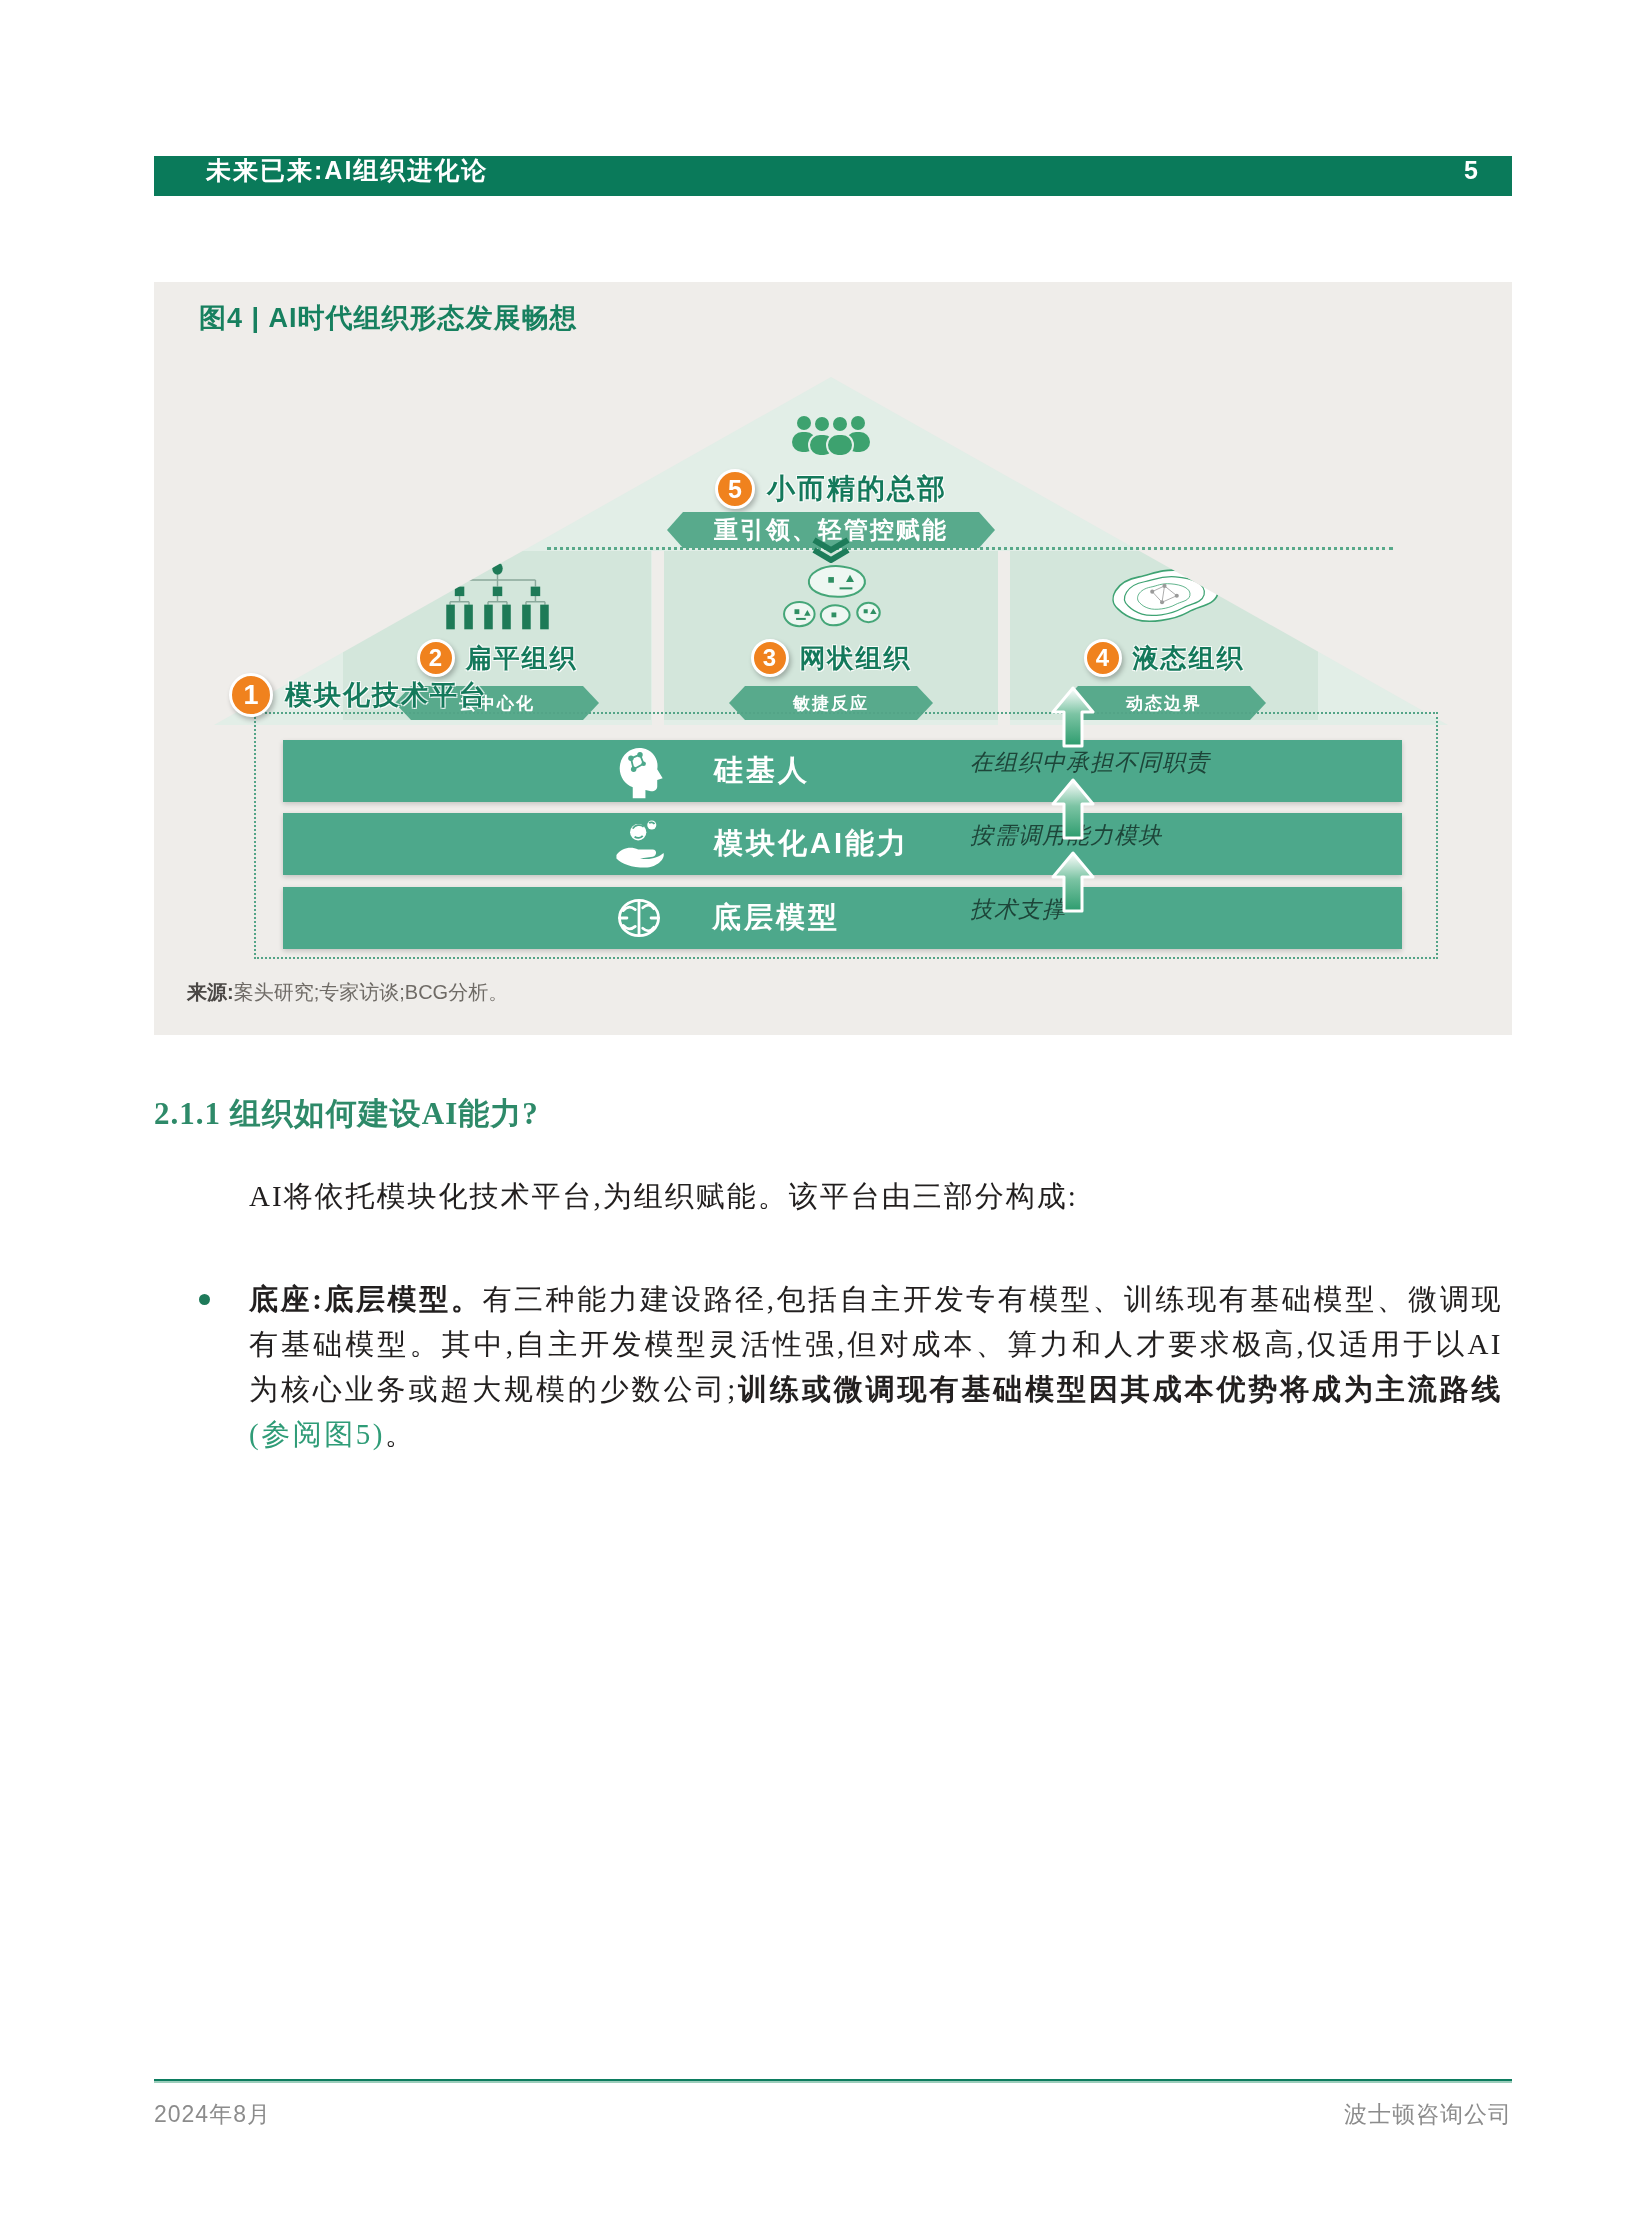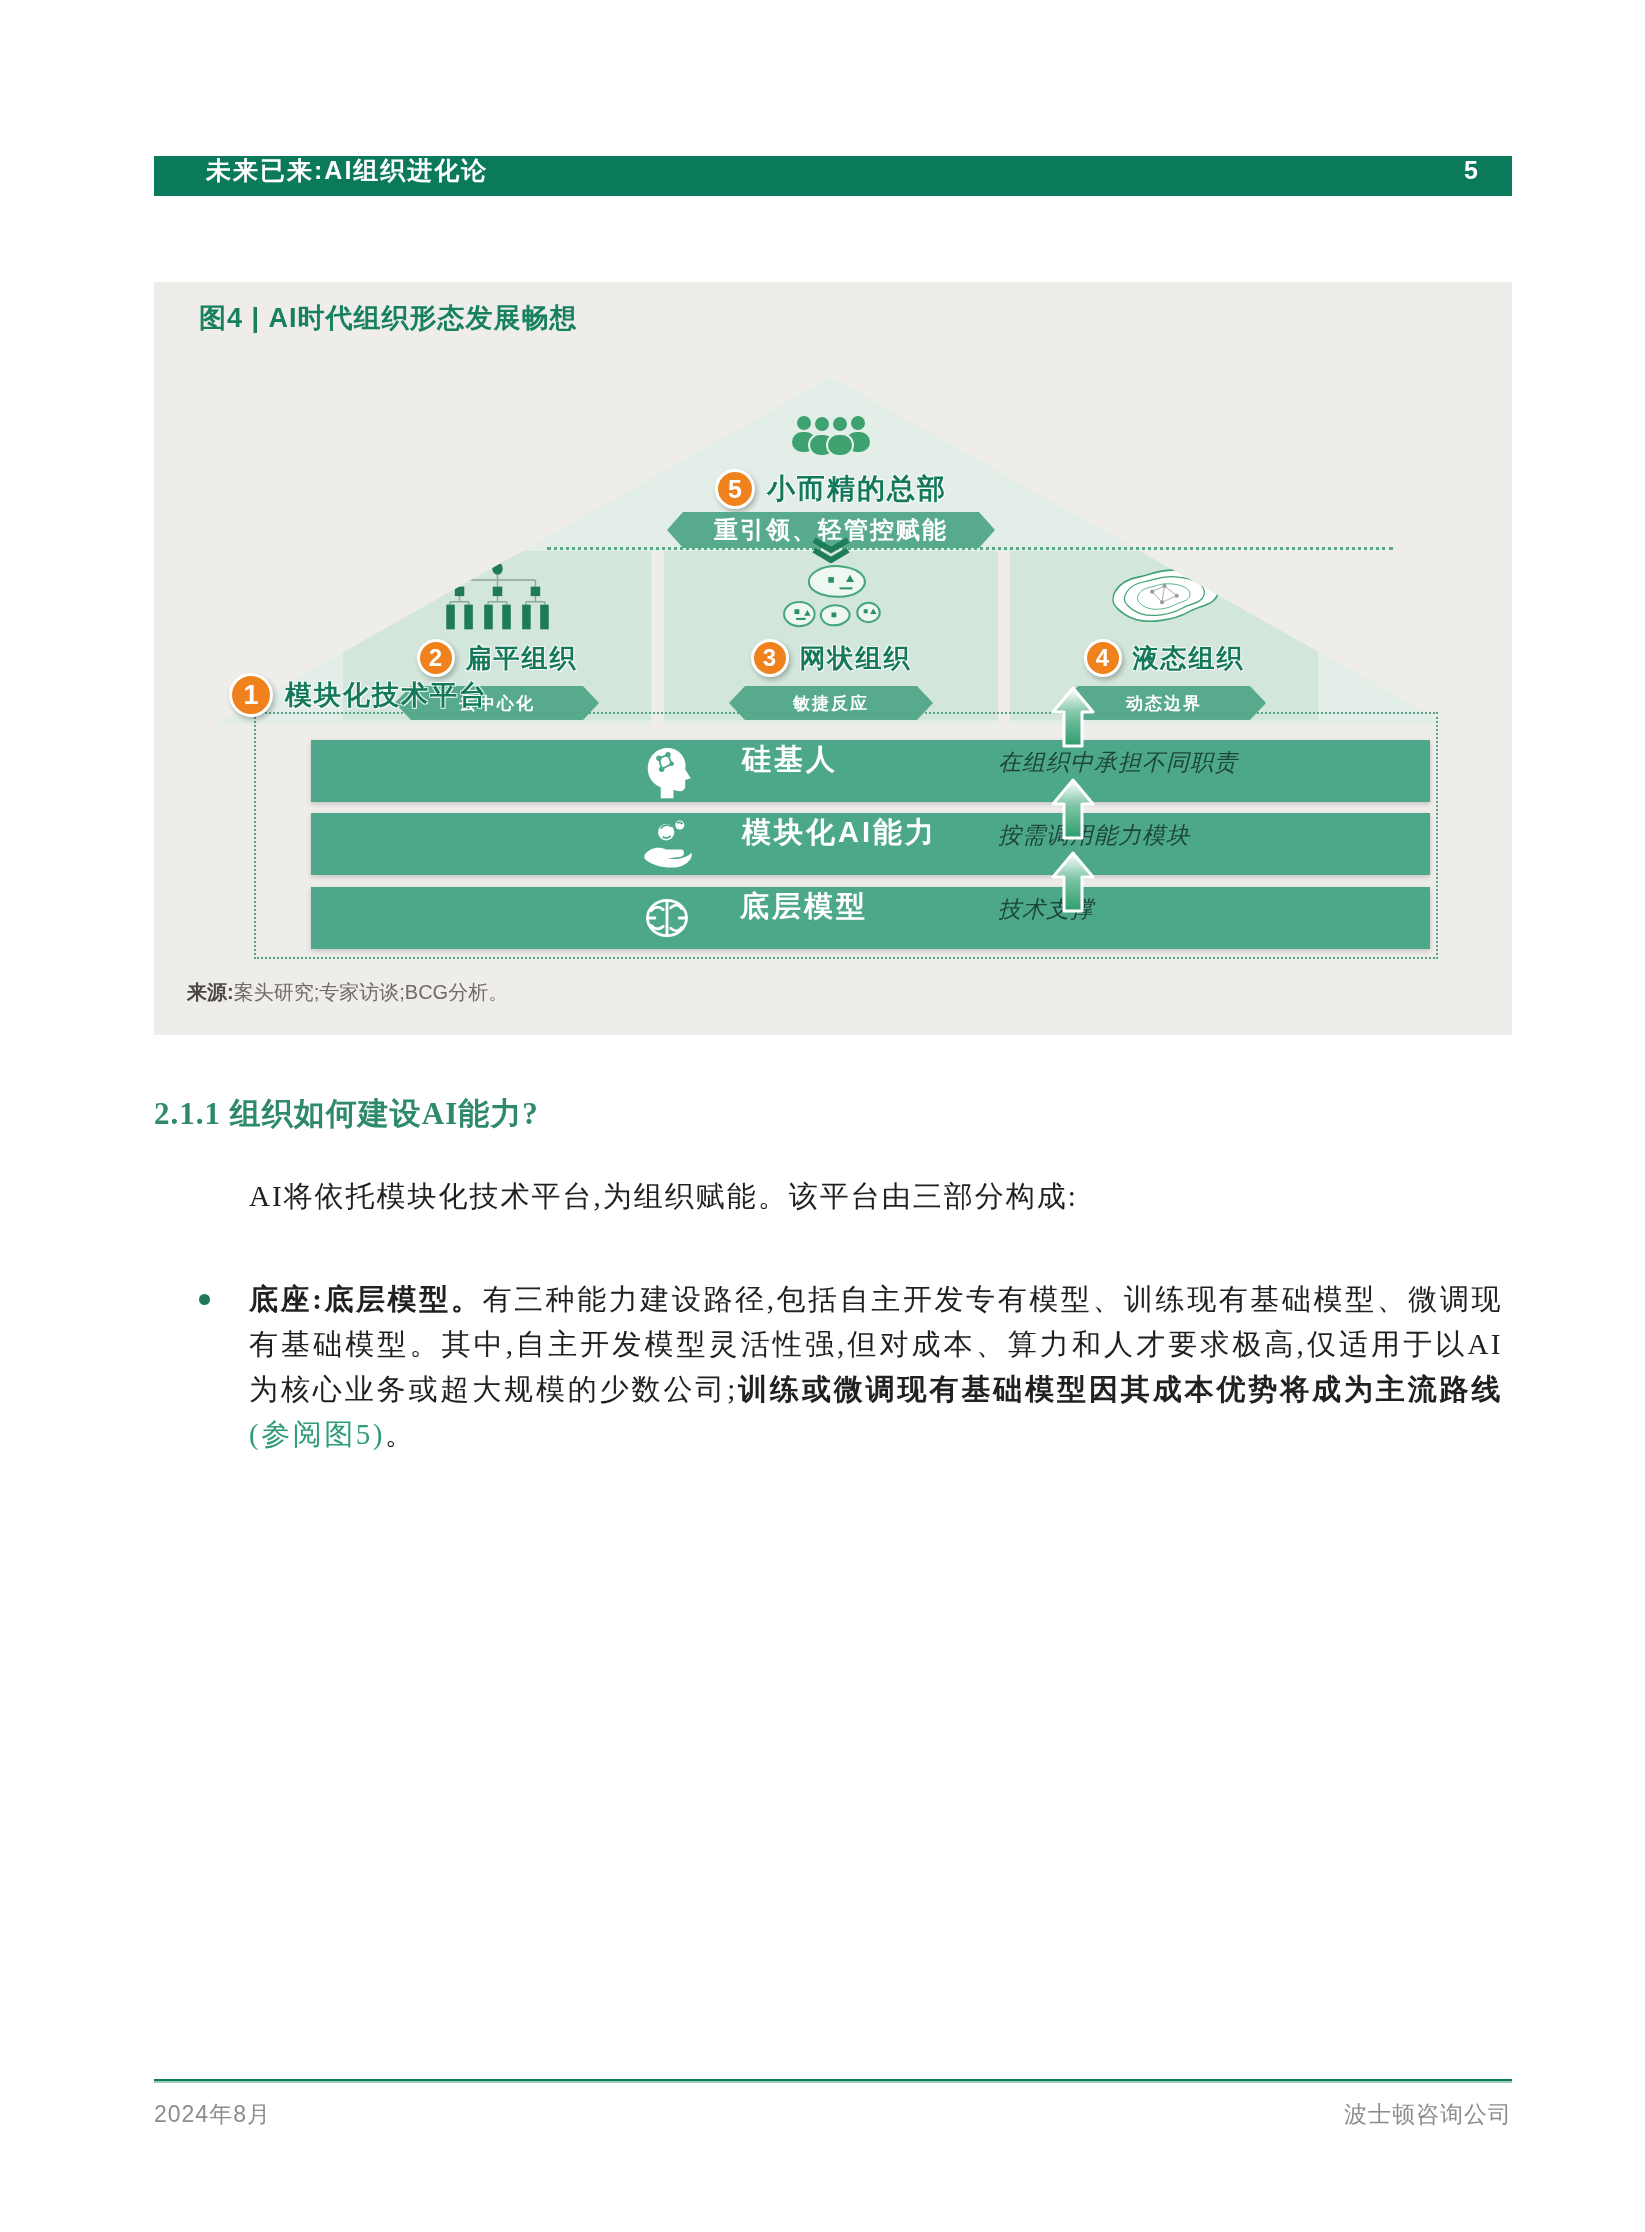--- a/index.html
+++ b/index.html
@@ -62,22 +62,22 @@
   .fl27{font-size:27px;letter-spacing:2px;}
 
   .dotted-sep{position:absolute;left:393px;top:265px;width:846px;height:0;
     border-top:3px dotted #58a98a;}
   .chev{position:absolute;left:657px;top:255px;}
 
   .platform-row{position:absolute;left:75px;top:391px;display:flex;align-items:center;gap:12px;z-index:6;}
   .dotted-rect{position:absolute;left:100px;top:430px;width:1184px;height:247px;
     border:2px dotted #53a487;}
   .platform-bar{position:absolute;left:129px;width:1119px;height:62px;
-    background:var(--bar-green);display:flex;padding-left:328px;
-    box-shadow:0 2px 5px rgba(0,0,0,.18);z-index:3;margin-left:28px;}
+    background:var(--bar-green);display:flex;align-items:center;padding-left:328px;
+    box-shadow:0 2px 5px rgba(0,0,0,.18);z-index:3;}
   .pb1{top:458px;} .pb2{top:531px;} .pb3{top:605px;}
   .platform-bar .bicon{margin-right:45px;display:flex;align-items:center;}
   .platform-bar .blabel{color:#fff;font-weight:bold;font-size:29px;letter-spacing:3px;}
   .platform-bar .bannot{position:absolute;left:687px;top:7px;font-style:italic;
     font-size:23px;color:var(--annotation);letter-spacing:1px;}
   .uparrow{position:absolute;left:896px;z-index:4;}
   .ua1{top:404px;} .ua2{top:496px;} .ua3{top:569px;}
 
   .fig-source{position:absolute;left:33px;top:697px;font-size:20px;color:var(--source-gray);}
   .fig-source b{color:#4a4745;font-weight:bold;}

